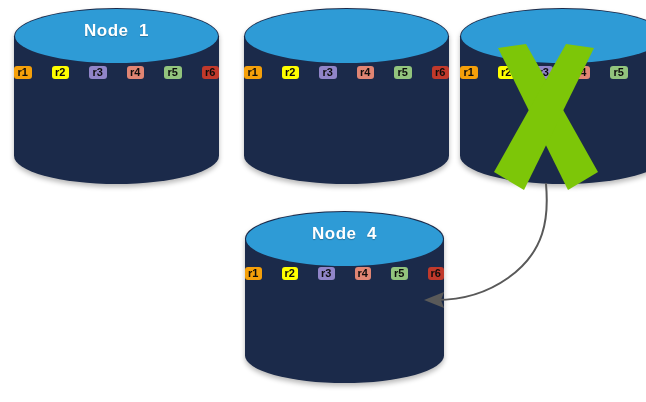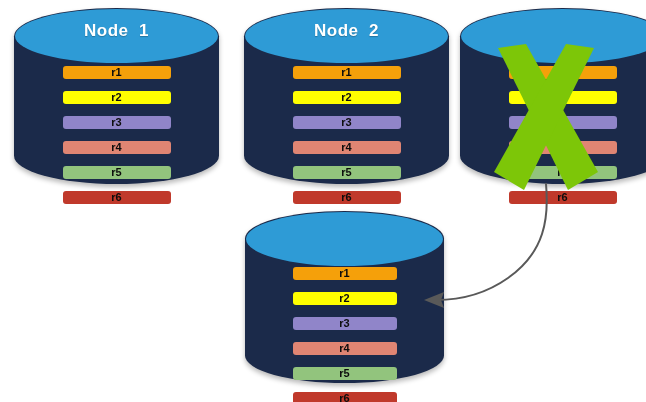--- a/index.html
+++ b/index.html
@@ -54,23 +54,23 @@
     white-space: pre;
     text-shadow: 0 1px 1px rgba(0,0,0,0.25);
   }
 
   
   .records {
     position: absolute;
     left: 0;
     width: 100%;
     display: flex;
-    flex-direction: column;
+    flex-direction: row;
     align-items: center;
-    gap: 12px;
+    gap: 20px;
   }
   .record {
     position: relative;
     height: 13px;
     border-radius: 3px;
     display: flex;
     align-items: center;
     justify-content: center;
     box-sizing: border-box;
   }
@@ -124,21 +124,20 @@
       </div>
       <div class="record" style="width:108px; background:#c0392b;">
         <span class="record-label">r6</span>
       </div>
     </div>
   </div>
 
   <div class="node" style="left:244px; top:8px; width:176px; height:176px;">
     <div class="node-body"></div>
     <div class="node-top"></div>
-    <div class="node-label">Node  2</div>
     <div class="records" style="top:58px;">
       <div class="record" style="width:108px; background:#f5a00a;">
         <span class="record-label">r1</span>
       </div>
       <div class="record" style="width:108px; background:#ffff00;">
         <span class="record-label">r2</span>
       </div>
       <div class="record" style="width:108px; background:#9085c9;">
         <span class="record-label">r3</span>
       </div>
@@ -182,20 +181,21 @@
   <svg class="fail-x" style="left:494px; top:44px;" width="104" height="146" viewBox="0 0 104 146">
     <g fill="#7dc608">
       <polygon points="4,4 32,0 104,128 74,146"></polygon>
       <polygon points="100,4 72,0 0,128 30,146"></polygon>
     </g>
   </svg>
 
   <div class="node" style="left:245px; top:211px; width:170px; height:172px;">
     <div class="node-body"></div>
     <div class="node-top"></div>
+    <div class="node-label">Node  4</div>
     <div class="records" style="top:56px;">
       <div class="record" style="width:104px; background:#f5a00a;">
         <span class="record-label">r1</span>
       </div>
       <div class="record" style="width:104px; background:#ffff00;">
         <span class="record-label">r2</span>
       </div>
       <div class="record" style="width:104px; background:#9085c9;">
         <span class="record-label">r3</span>
       </div>

